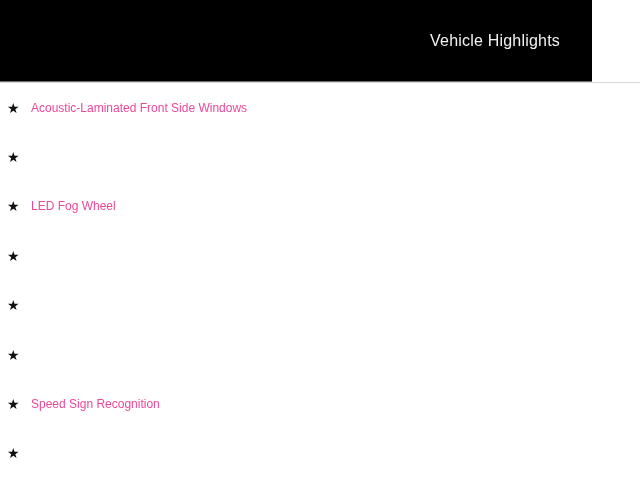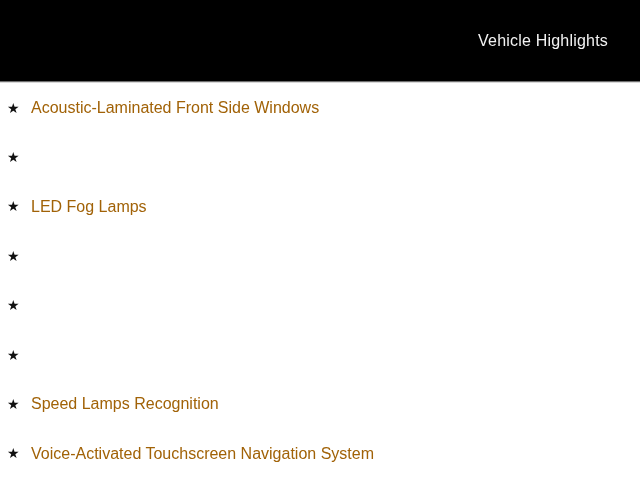--- a/index.html
+++ b/index.html
@@ -8,21 +8,21 @@
     background: #ffffff;
   }
   body {
     width: 640px;
     height: 480px;
     font-family: "Liberation Sans", sans-serif;
     overflow: hidden;
   }
   .header {
     box-sizing: border-box;
-    width: 640px;
+    width: 592px;
     height: 82px;
     background: #000000;
     display: flex;
     align-items: center;
     justify-content: flex-end;
     padding-right: 32px;
     border-bottom: 1px solid #6e6e6e;
   }
   .header-title {
     color: #f2f2f2;
@@ -47,22 +47,22 @@
   .star {
     color: #111111;
     font-size: 14px;
     line-height: 1;
     width: 14px;
     text-align: left;
     margin-right: 10px;
     flex: 0 0 auto;
   }
   .item-label {
-    color: #a16207;
-    font-size: 16px;
+    color: #ec4899;
+    font-size: 12px;
     line-height: 1.2;
   }
 </style>
 </head>
 <body>
 
 <header class="header">
   <span class="header-title">Vehicle Highlights</span>
 </header>
 <div class="divider"></div>
@@ -70,32 +70,31 @@
 <ul class="highlights-list">
   <li>
     <span class="star">★</span>
     <span class="item-label">Acoustic-Laminated Front Side Windows</span>
   </li>
   <li>
     <span class="star">★</span>
   </li>
   <li>
     <span class="star">★</span>
-    <span class="item-label">LED Fog Lamps</span>
+    <span class="item-label">LED Fog Wheel</span>
   </li>
   <li>
     <span class="star">★</span>
   </li>
   <li>
     <span class="star">★</span>
   </li>
   <li>
     <span class="star">★</span>
   </li>
   <li>
     <span class="star">★</span>
-    <span class="item-label">Speed Lamps Recognition</span>
+    <span class="item-label">Speed Sign Recognition</span>
   </li>
   <li>
     <span class="star">★</span>
-    <span class="item-label">Voice-Activated Touchscreen Navigation System</span>
   </li>
 </ul>
 
 </body></html>

